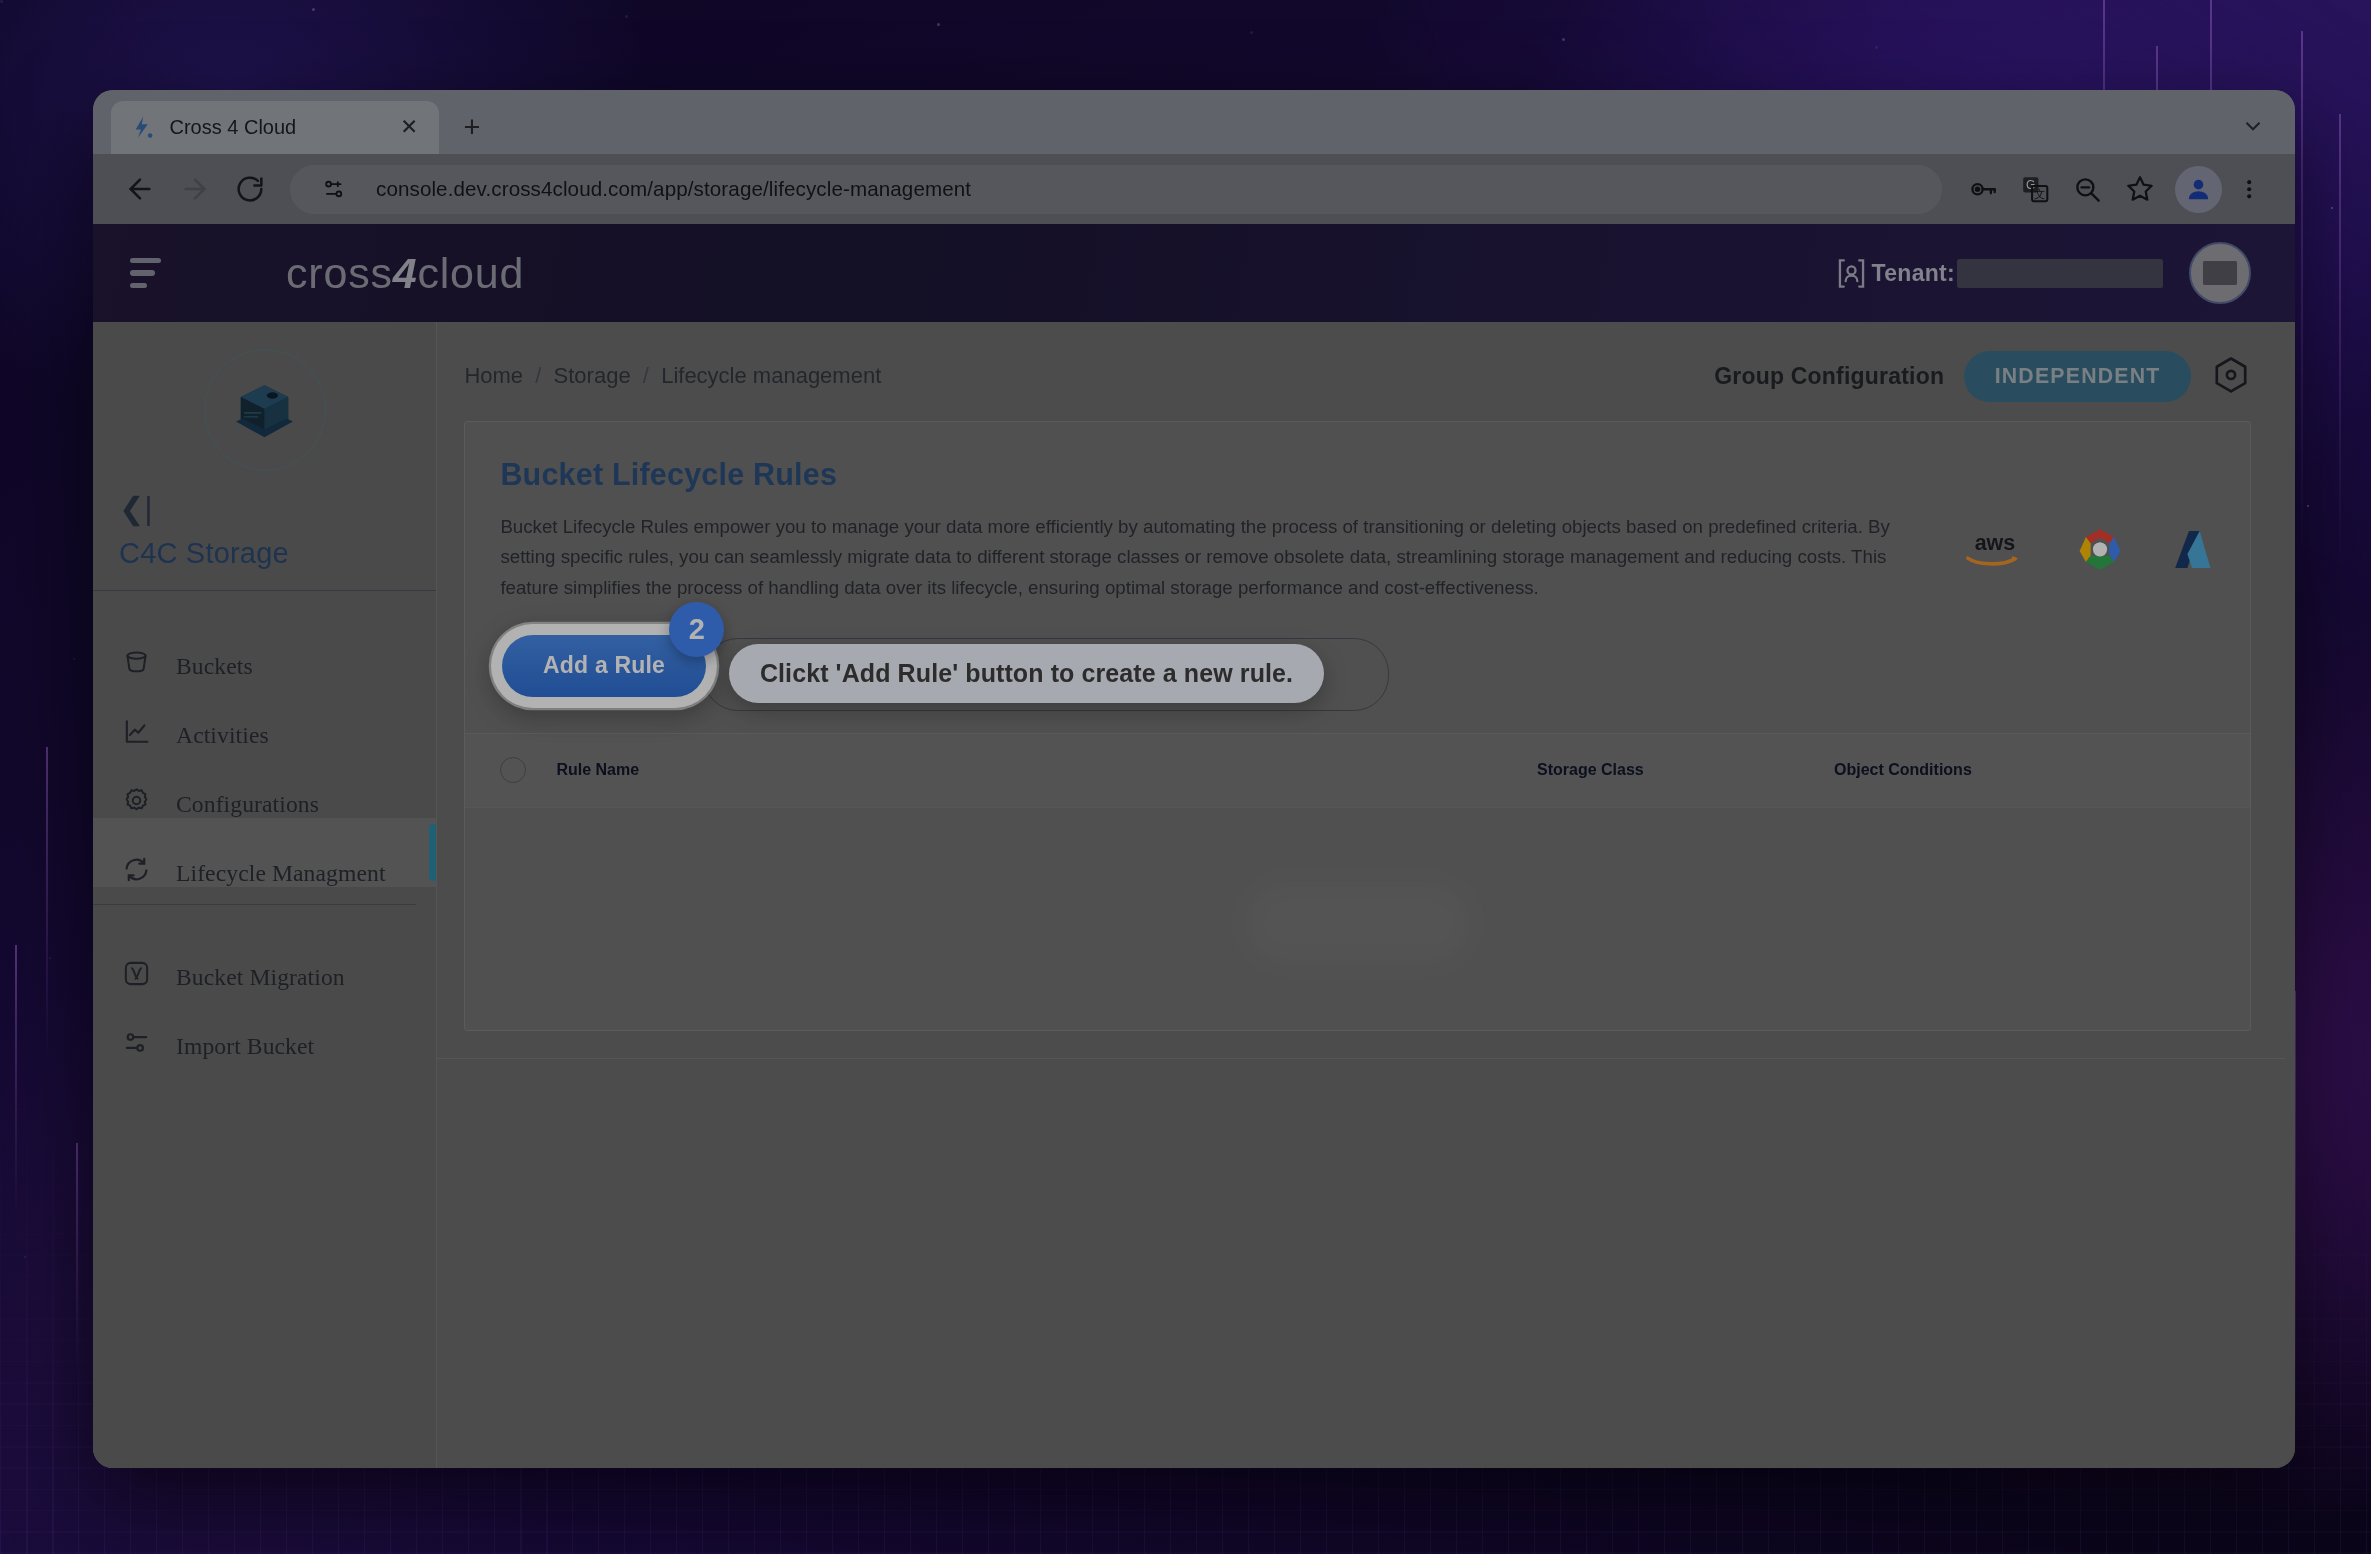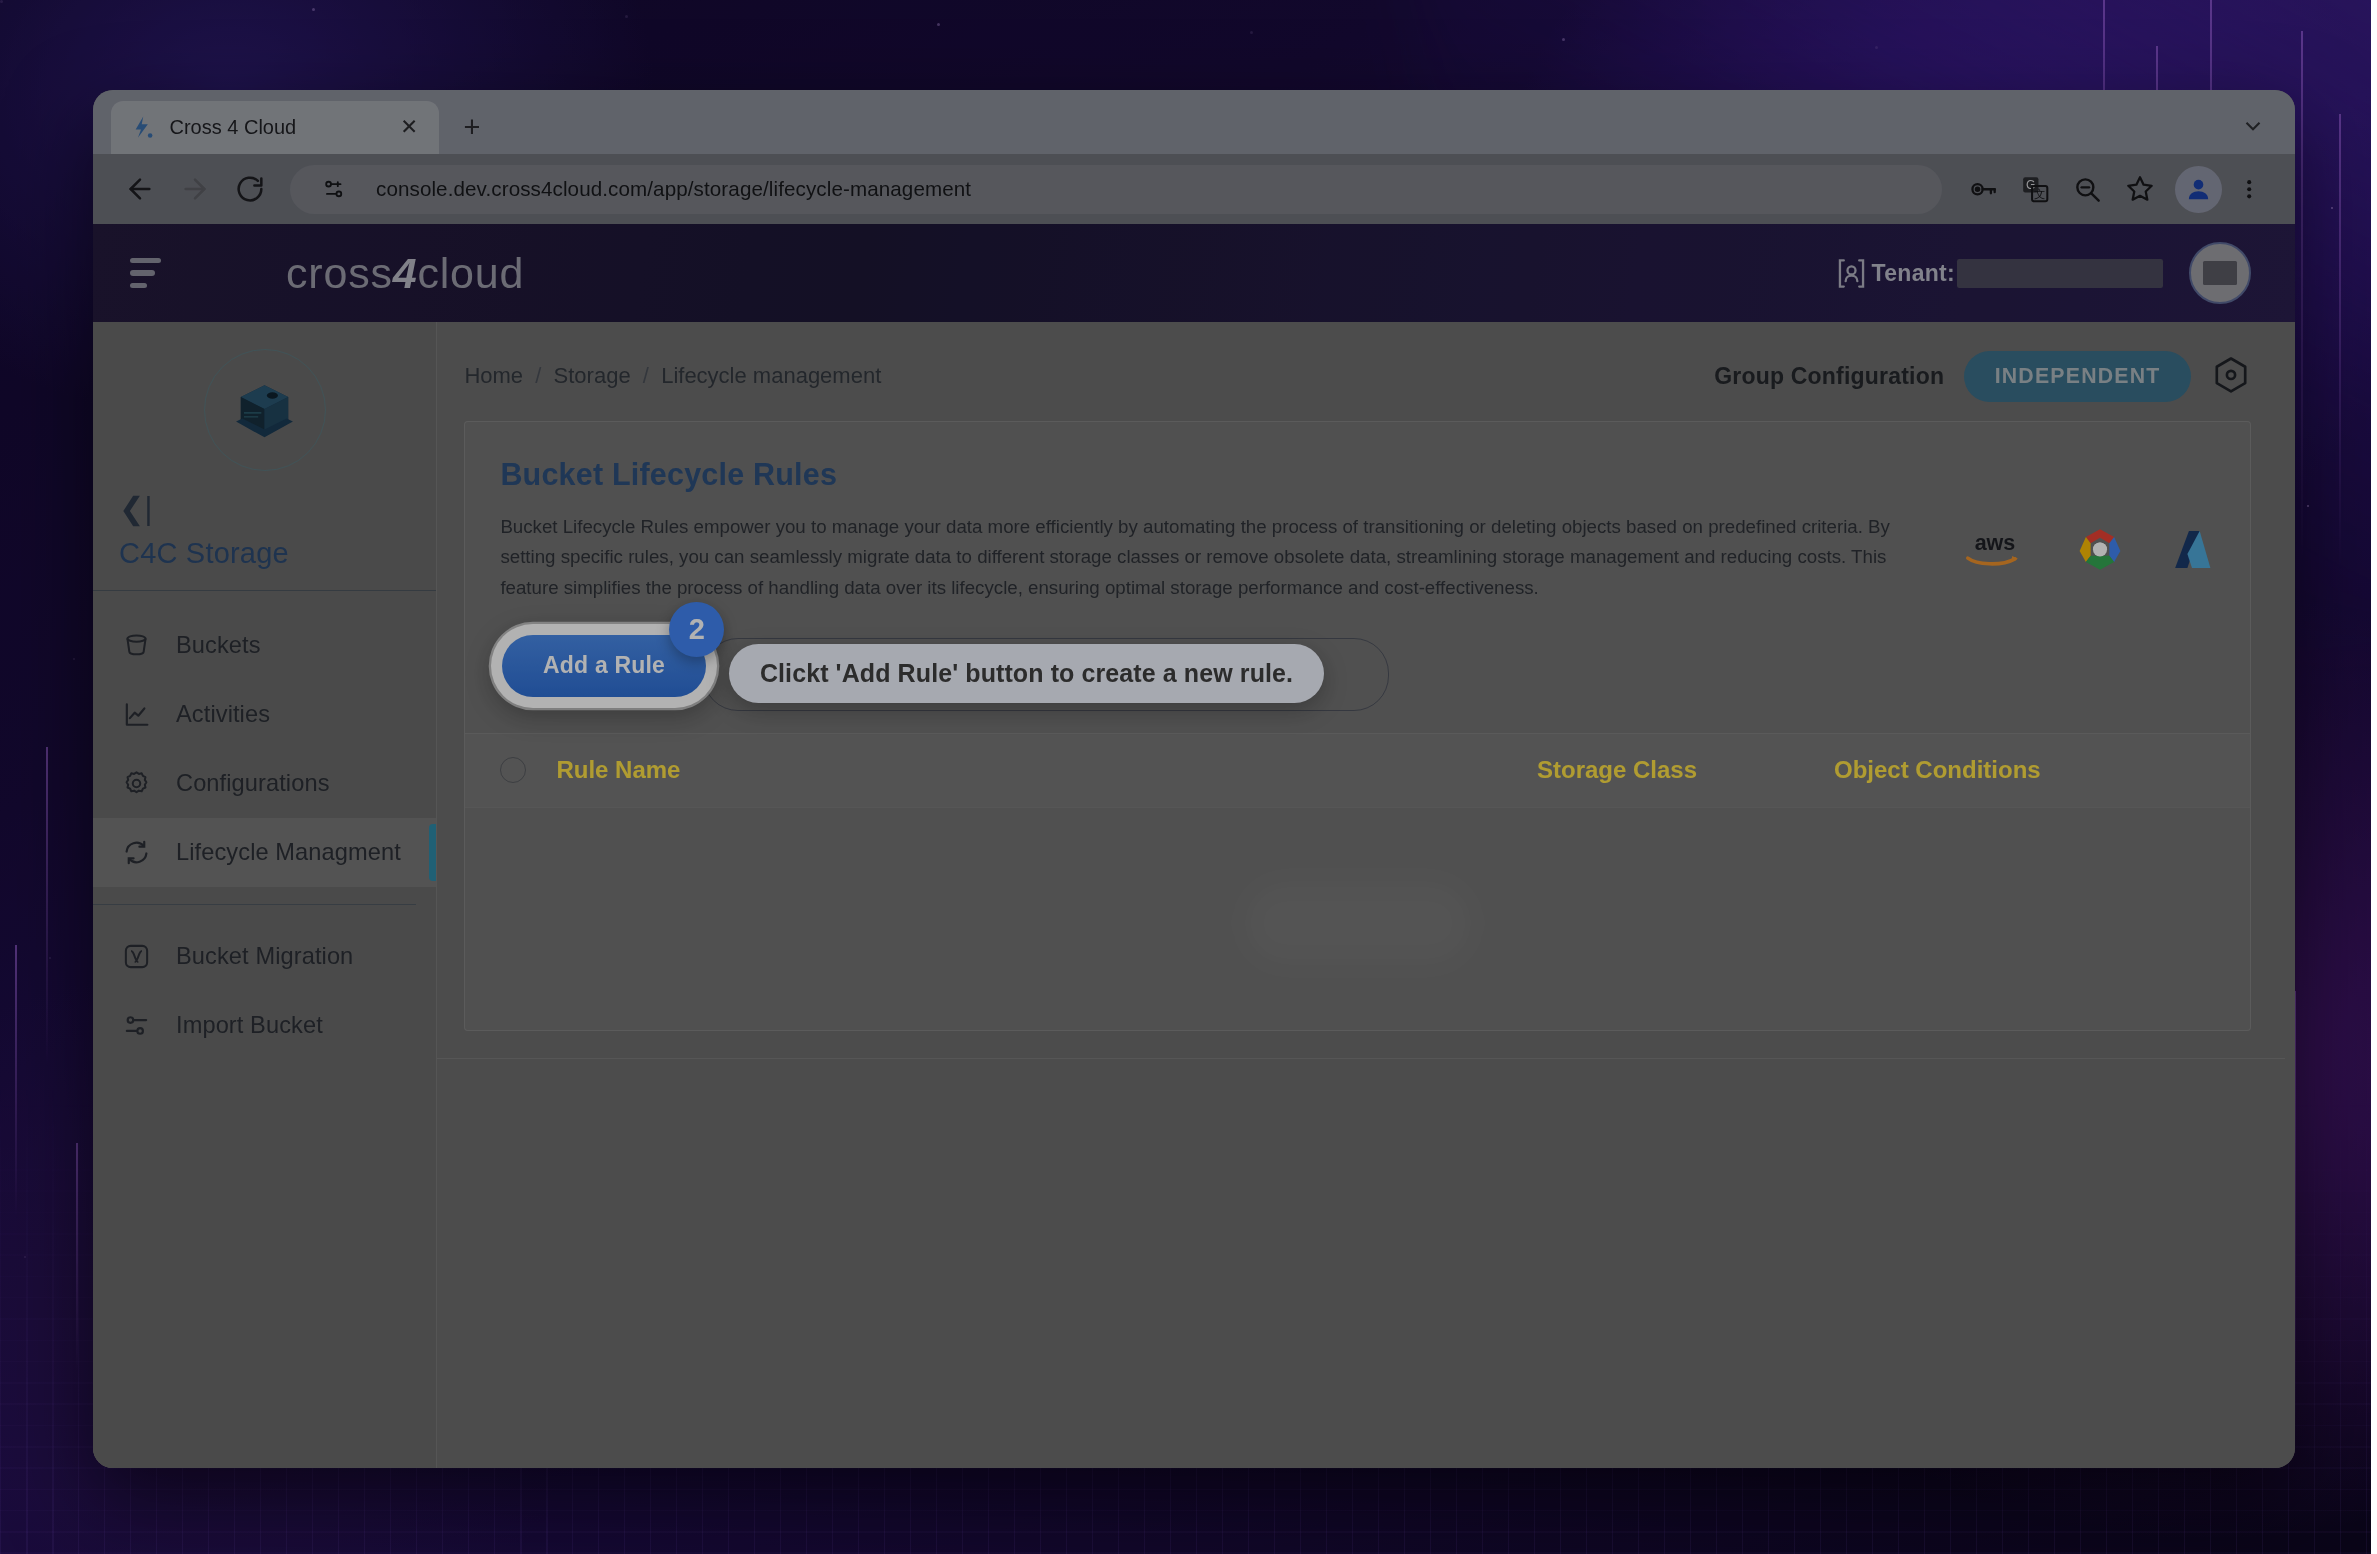--- a/index.html
+++ b/index.html
@@ -220,23 +220,24 @@
     color: #2f3a4a;
     font-size: 30.5px; font-weight: 300;
   }
   .side-title {
     margin: 10.7px 0 20px 26px;
     font-size: 29px; color: #2c4a72; letter-spacing: 0.2px;
   }
   .side-divider { height: 0.8px; background: rgba(40,60,80,0.45); margin: 0 0 0 0; }
   .nav-list { padding-top: 20px; }
   .nav-item {
-    display: flex; align-items: center; gap: 23px;
+    display: flex; align-items: flex-end; gap: 23px;
     height: 69px; padding-left: 26px;
     position: relative;
+    font-family: Liberation Serif, serif;
   }
   .nav-item .nav-label { font-size: 23.6px; color: #2b2f36; letter-spacing: 0.1px; }
   .nav-item.active { background: rgba(255,255,255,0.085); }
   .nav-item.active::after {
     content: ""; position: absolute; right: 0; top: 6.1px; bottom: 6.1px;
     width: 6.9px; background: #2f8aa8; border-radius: 3.8px 0 0 3.8px;
   }
   .nav-icon { width: 34px; height: 34px; display: flex; align-items: center; justify-content: center; flex: 0 0 auto; }
   .nav-group-divider { height: 0.8px; background: rgba(40,60,80,0.40); margin: 17px 20px 17px 0; }
 
@@ -331,21 +332,21 @@
   .table-wrap {
     margin: 20px -35px 0 -35px;
     border-top: 0.8px solid rgba(255,255,255,0.10);
   }
   .thead {
     display: flex; align-items: center;
     height: 73px;
     padding: 0 35px;
     background: rgba(255,255,255,0.03);
   }
-  .th { font-size: 24px; font-weight: 700; color: #fde047; }
+  .th { font-size: 16px; font-weight: 700; color: #0f172a; }
   .th-check { width: 56px; flex: 0 0 56px; display: flex; align-items: center; }
   .check-circle {
     width: 26px; height: 26px; border-radius: 50%;
     border: 1.5px solid rgba(60,65,75,0.55);
   }
   .th-rule { flex: 1 1 auto; }
   .th-storage { width: 297px; flex: 0 0 297px; }
   .th-cond { width: 381px; flex: 0 0 381px; }
   .tbody-empty {
     height: 251px;

